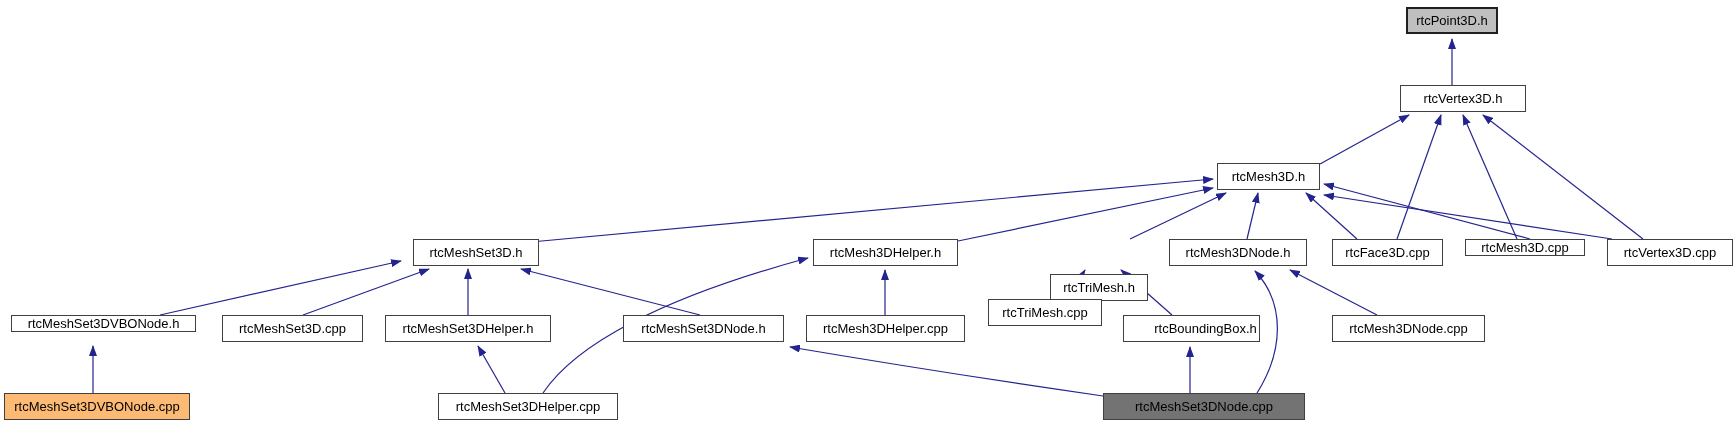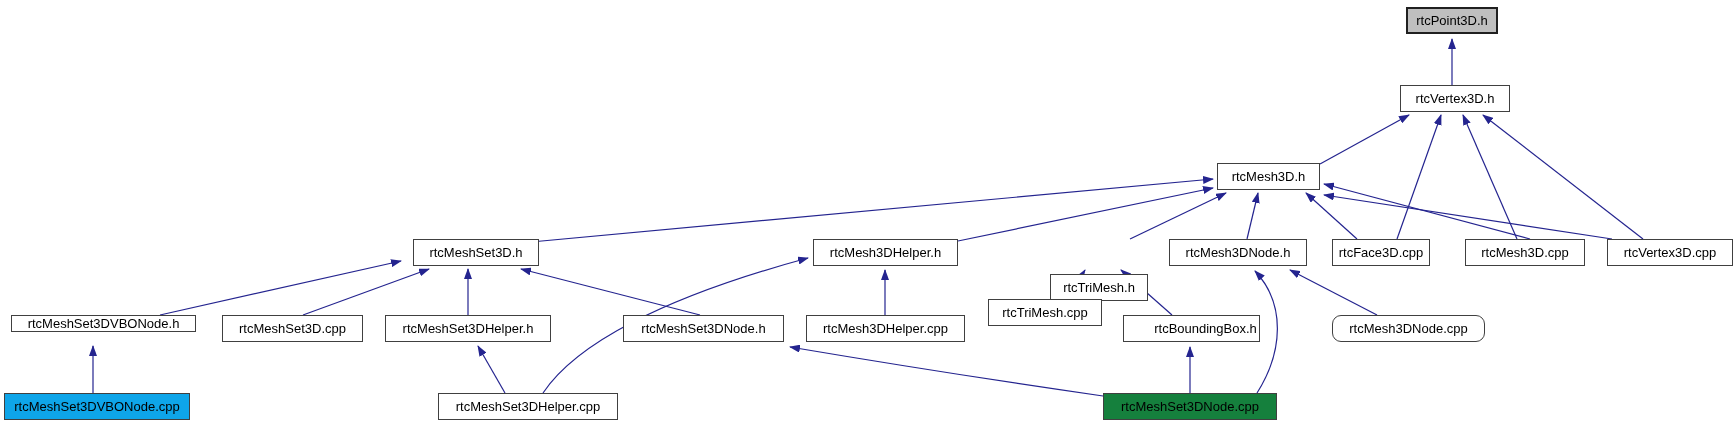--- a/index.html
+++ b/index.html
@@ -70,34 +70,34 @@
         <path d="M 1056,315 L 1085,270" fill="none" stroke="#24248f" stroke-width="1.2" marker-end="url(#arrow)"></path>
         <path d="M 1172,315 L 1121,270" fill="none" stroke="#24248f" stroke-width="1.2" marker-end="url(#arrow)"></path>
         <path d="M 1377,315 L 1290,270" fill="none" stroke="#24248f" stroke-width="1.2" marker-end="url(#arrow)"></path>
         <path d="M 1103,396 Q 950,374 790,347" fill="none" stroke="#24248f" stroke-width="1.2" marker-end="url(#arrow)"></path>
         <path d="M 1190,393 L 1190,347" fill="none" stroke="#24248f" stroke-width="1.2" marker-end="url(#arrow)"></path>
         <path d="M 1257,393 C 1283,352 1286,304 1255,271" fill="none" stroke="#24248f" stroke-width="1.2" marker-end="url(#arrow)"></path>
       </g>
   </svg>
   <div id="node-layer">
       <div class="node root" style="left: 1406px; top: 7px; width: 92px; height: 27px; background: rgb(191, 191, 191); border-color: rgb(32, 32, 32);">rtcPoint3D.h</div>
-      <div class="node" style="left: 1400px; top: 85px; width: 110px; height: 27px; background: rgb(255, 255, 255); border-color: rgb(64, 64, 64);">rtcVertex3D.h</div>
+      <div class="node" style="left: 1400px; top: 85px; width: 126px; height: 27px; background: rgb(255, 255, 255); border-color: rgb(64, 64, 64);">rtcVertex3D.h</div>
       <div class="node" style="left: 1217px; top: 163px; width: 103px; height: 27px; background: rgb(255, 255, 255); border-color: rgb(64, 64, 64);">rtcMesh3D.h</div>
       <div class="node" style="left: 405px; top: 239px; width: 126px; height: 27px; background: rgb(255, 255, 255); border-color: rgb(64, 64, 64); margin-left: 8px;">rtcMeshSet3D.h</div>
       <div class="node" style="left: 813px; top: 239px; width: 145px; height: 27px; background: rgb(255, 255, 255); border-color: rgb(64, 64, 64);">rtcMesh3DHelper.h</div>
       <div class="node" style="left: 1050px; top: 239px; width: 98px; height: 27px; background: rgb(255, 255, 255); border-color: rgb(64, 64, 64); margin-top: 35px;">rtcTriMesh.h</div>
       <div class="node" style="left: 1169px; top: 239px; width: 138px; height: 27px; background: rgb(255, 255, 255); border-color: rgb(64, 64, 64);">rtcMesh3DNode.h</div>
-      <div class="node" style="left: 1332px; top: 239px; width: 98px; height: 27px; background: rgb(255, 255, 255); border-color: rgb(64, 64, 64);">rtcFace3D.cpp</div>
-      <div class="node" style="left: 1465px; top: 239px; width: 120px; height: 27px; background: rgb(255, 255, 255); border-color: rgb(64, 64, 64);">rtcMesh3D.cpp</div>
+      <div class="node" style="left: 1332px; top: 239px; width: 111px; height: 27px; background: rgb(255, 255, 255); border-color: rgb(64, 64, 64);">rtcFace3D.cpp</div>
+      <div class="node" style="left: 1465px; top: 239px; width: 120px; height: 17px; background: rgb(255, 255, 255); border-color: rgb(64, 64, 64);">rtcMesh3D.cpp</div>
       <div class="node" style="left: 1607px; top: 239px; width: 126px; height: 27px; background: rgb(255, 255, 255); border-color: rgb(64, 64, 64);">rtcVertex3D.cpp</div>
       <div class="node" style="left: 11px; top: 315px; width: 185px; height: 17px; background: rgb(255, 255, 255); border-color: rgb(64, 64, 64);">rtcMeshSet3DVBONode.h</div>
       <div class="node" style="left: 222px; top: 315px; width: 141px; height: 27px; background: rgb(255, 255, 255); border-color: rgb(64, 64, 64);">rtcMeshSet3D.cpp</div>
       <div class="node" style="left: 385px; top: 315px; width: 166px; height: 27px; background: rgb(255, 255, 255); border-color: rgb(64, 64, 64);">rtcMeshSet3DHelper.h</div>
       <div class="node" style="left: 623px; top: 315px; width: 161px; height: 27px; background: rgb(255, 255, 255); border-color: rgb(64, 64, 64);">rtcMeshSet3DNode.h</div>
       <div class="node" style="left: 806px; top: 315px; width: 159px; height: 27px; background: rgb(255, 255, 255); border-color: rgb(64, 64, 64);">rtcMesh3DHelper.cpp</div>
       <div class="node" style="left: 988px; top: 299px; width: 114px; height: 27px; background: rgb(255, 255, 255); border-color: rgb(64, 64, 64);">rtcTriMesh.cpp</div>
       <div class="node" style="left: 1123px; top: 315px; width: 137px; height: 27px; background: rgb(255, 255, 255); border-color: rgb(64, 64, 64); padding-left: 28px;">rtcBoundingBox.h</div>
-      <div class="node" style="left: 1332px; top: 315px; width: 153px; height: 27px; background: rgb(255, 255, 255); border-color: rgb(64, 64, 64); border-radius: 9px;">rtcMesh3DNode.cpp</div>
-      <div class="node" style="left: 4px; top: 393px; width: 186px; height: 27px; background: #0ea5e9; border-color: rgb(64, 64, 64);">rtcMeshSet3DVBONode.cpp</div>
+      <div class="node" style="left: 1332px; top: 315px; width: 153px; height: 27px; background: rgb(255, 255, 255); border-color: rgb(64, 64, 64);">rtcMesh3DNode.cpp</div>
+      <div class="node" style="left: 4px; top: 393px; width: 186px; height: 27px; background: #fdba74; border-color: rgb(64, 64, 64);">rtcMeshSet3DVBONode.cpp</div>
       <div class="node" style="left: 438px; top: 393px; width: 180px; height: 27px; background: rgb(255, 255, 255); border-color: rgb(64, 64, 64);">rtcMeshSet3DHelper.cpp</div>
-      <div class="node" style="left: 1103px; top: 393px; width: 174px; height: 27px; background: #15803d; border-color: rgb(64, 64, 64);">rtcMeshSet3DNode.cpp</div>
+      <div class="node" style="left: 1103px; top: 393px; width: 202px; height: 27px; background: #737373; border-color: rgb(64, 64, 64);">rtcMeshSet3DNode.cpp</div>
     </div>
 </div>
 
 </body></html>

